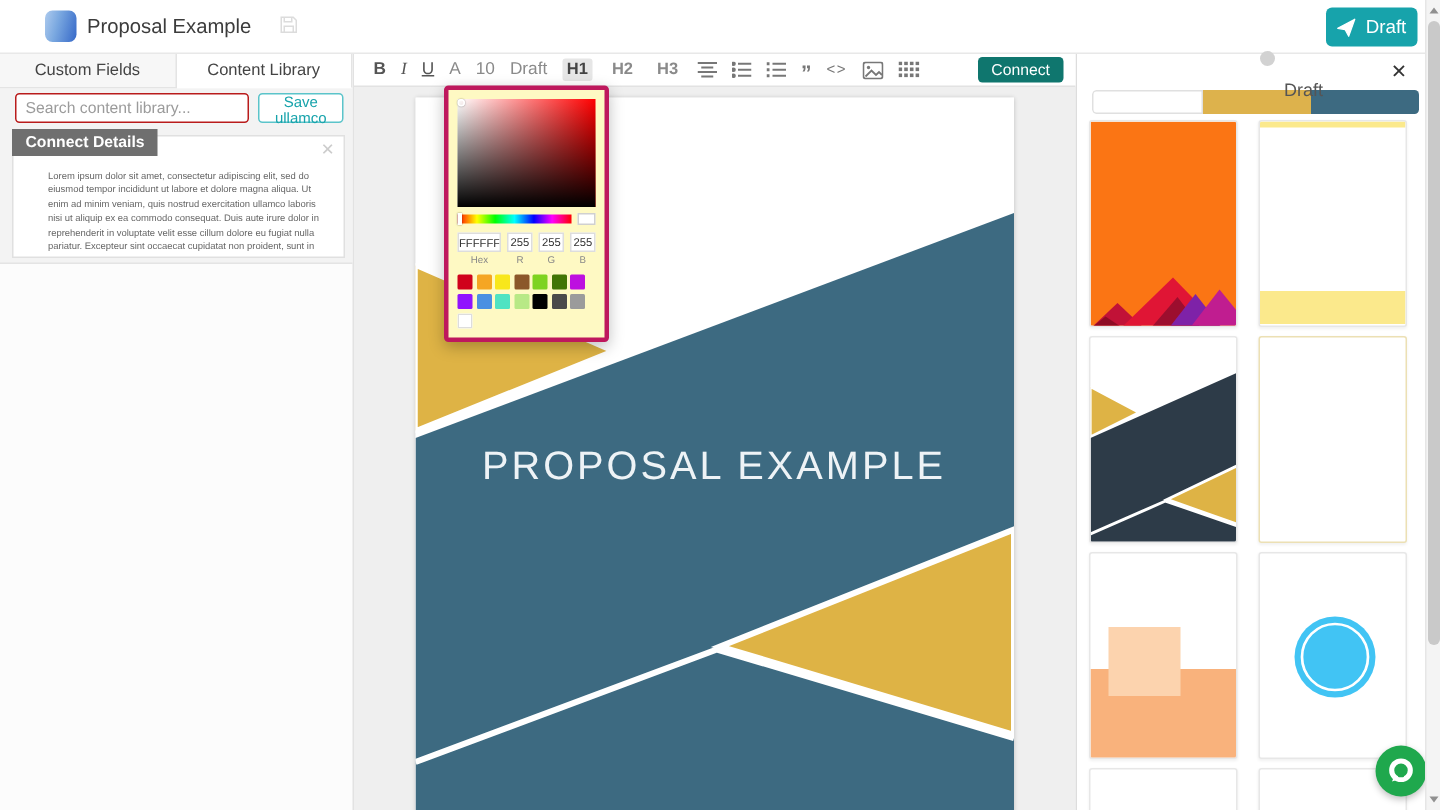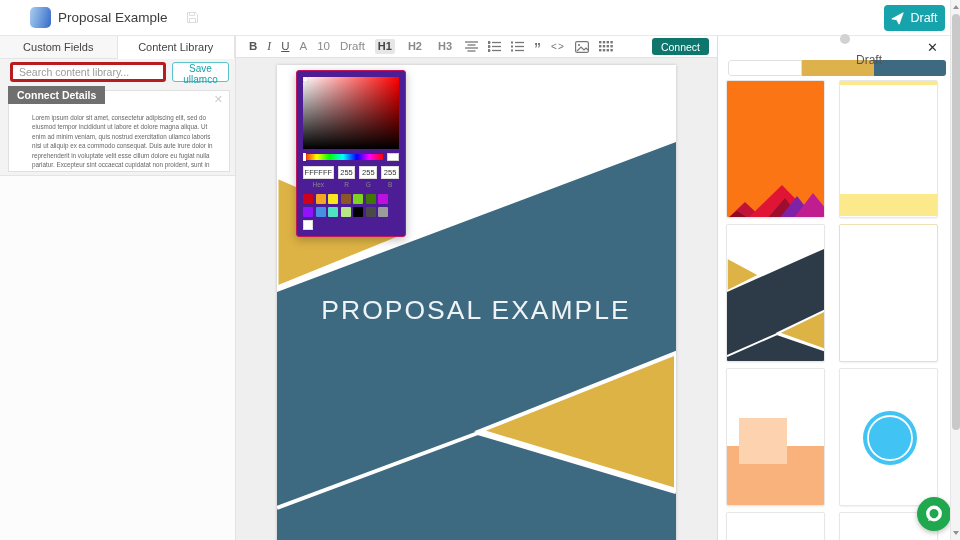--- a/index.html
+++ b/index.html
@@ -26,21 +26,21 @@
   .left-panel { position:absolute; left:0; top:36px; width:236px; height:504px; background:#fcfcfc;
                 border-right:1px solid #e2e2e2; }
   .tabs { position:absolute; left:0; top:0; width:100%; height:23px; display:flex;
           background:#f7f7f7; border-bottom:1px solid #e4e4e4; }
   .tab { flex:1; display:flex; align-items:center; justify-content:center; font-size:11px;
          color:#444; border-right:1px solid #e4e4e4; cursor:pointer; }
   .tab.active { background:#fff; border-bottom:1px solid #fff; margin-bottom:-1px; }
   .panel-gray { position:absolute; left:0; top:23px; width:100%; height:117px; background:#f3f3f3;
                 border-bottom:1px solid #e4e4e4; }
   .search-input { position:absolute; left:10px; top:26px; width:156px; height:20px;
-                  border:3px solid #b91c1c; border-radius:3px; font-size:10.5px; padding:0 6px;
+                  border:1px solid #b91c1c; border-radius:3px; font-size:10.5px; padding:0 6px;
                   color:#333; background:#fff; font-family:inherit; }
   .search-input::placeholder { color:#9b9b9b; }
   .save-content-btn { position:absolute; left:172px; top:26px; width:57px; height:20px;
                       background:#fff; border:1px solid #5bc4ca; color:#17a3ab; border-radius:3px;
                       font-size:10px; cursor:pointer; font-family:inherit; }
   .snippet-card { position:absolute; left:8px; top:54px; width:222px; height:82px; background:#fff;
                   border:1px solid #e0e0e0; padding:22px 14px 6px 23px; overflow:hidden; }
   .snippet-badge { position:absolute; left:8px; top:50px; background:#6f6f6f; color:#fff;
                    font-size:10.5px; font-weight:bold; padding:3px 9px; z-index:2; cursor:grab; }
   .snippet-body { font-size:6.3px; line-height:1.5; color:#666; }
@@ -62,22 +62,22 @@
                  border-radius:3px; background:#0f766e; color:#fff; font-size:10.5px;
                  cursor:pointer; font-family:inherit; }
 
   
   .editor { position:absolute; left:236px; top:58px; width:481px; height:482px; background:#efefef;
             overflow:hidden; }
   .page { position:absolute; left:41px; top:7px; width:399px; height:478px; background:#fff;
           box-shadow:0 0 3px rgba(0,0,0,.2); }
 
   
-  .popover { position:absolute; left:296px; top:70px; width:110px; background:#4c1d95; z-index:6;
-             border:1px solid #be185d; border-radius:3px; box-shadow:0 3px 10px rgba(0,0,0,.25);
+  .popover { position:absolute; left:296px; top:57px; width:110px; background:#fef9c3; z-index:6;
+             border:3px solid #be185d; border-radius:3px; box-shadow:0 3px 10px rgba(0,0,0,.25);
              padding:6px; }
   .sat { position:relative; height:72px;
          background:linear-gradient(to top,#000,rgba(0,0,0,0)),linear-gradient(to right,#fff,#f00); }
   .sat-cursor { position:absolute; left:0px; top:0px; width:5px; height:5px; border-radius:50%;
                 border:1px solid #fff; box-shadow:0 0 1px rgba(0,0,0,.6); }
   .hue-row { display:flex; align-items:center; gap:4px; margin-top:4px; }
   .hue { flex:1; height:6px; position:relative;
          background:linear-gradient(to right,#f00 0%,#ff0 17%,#0f0 33%,#0ff 50%,#00f 67%,#f0f 83%,#f00 100%); }
   .hue-cursor { position:absolute; left:0; top:-1px; width:3px; height:8px; background:#fff;
                 box-shadow:0 0 1px rgba(0,0,0,.6); }

